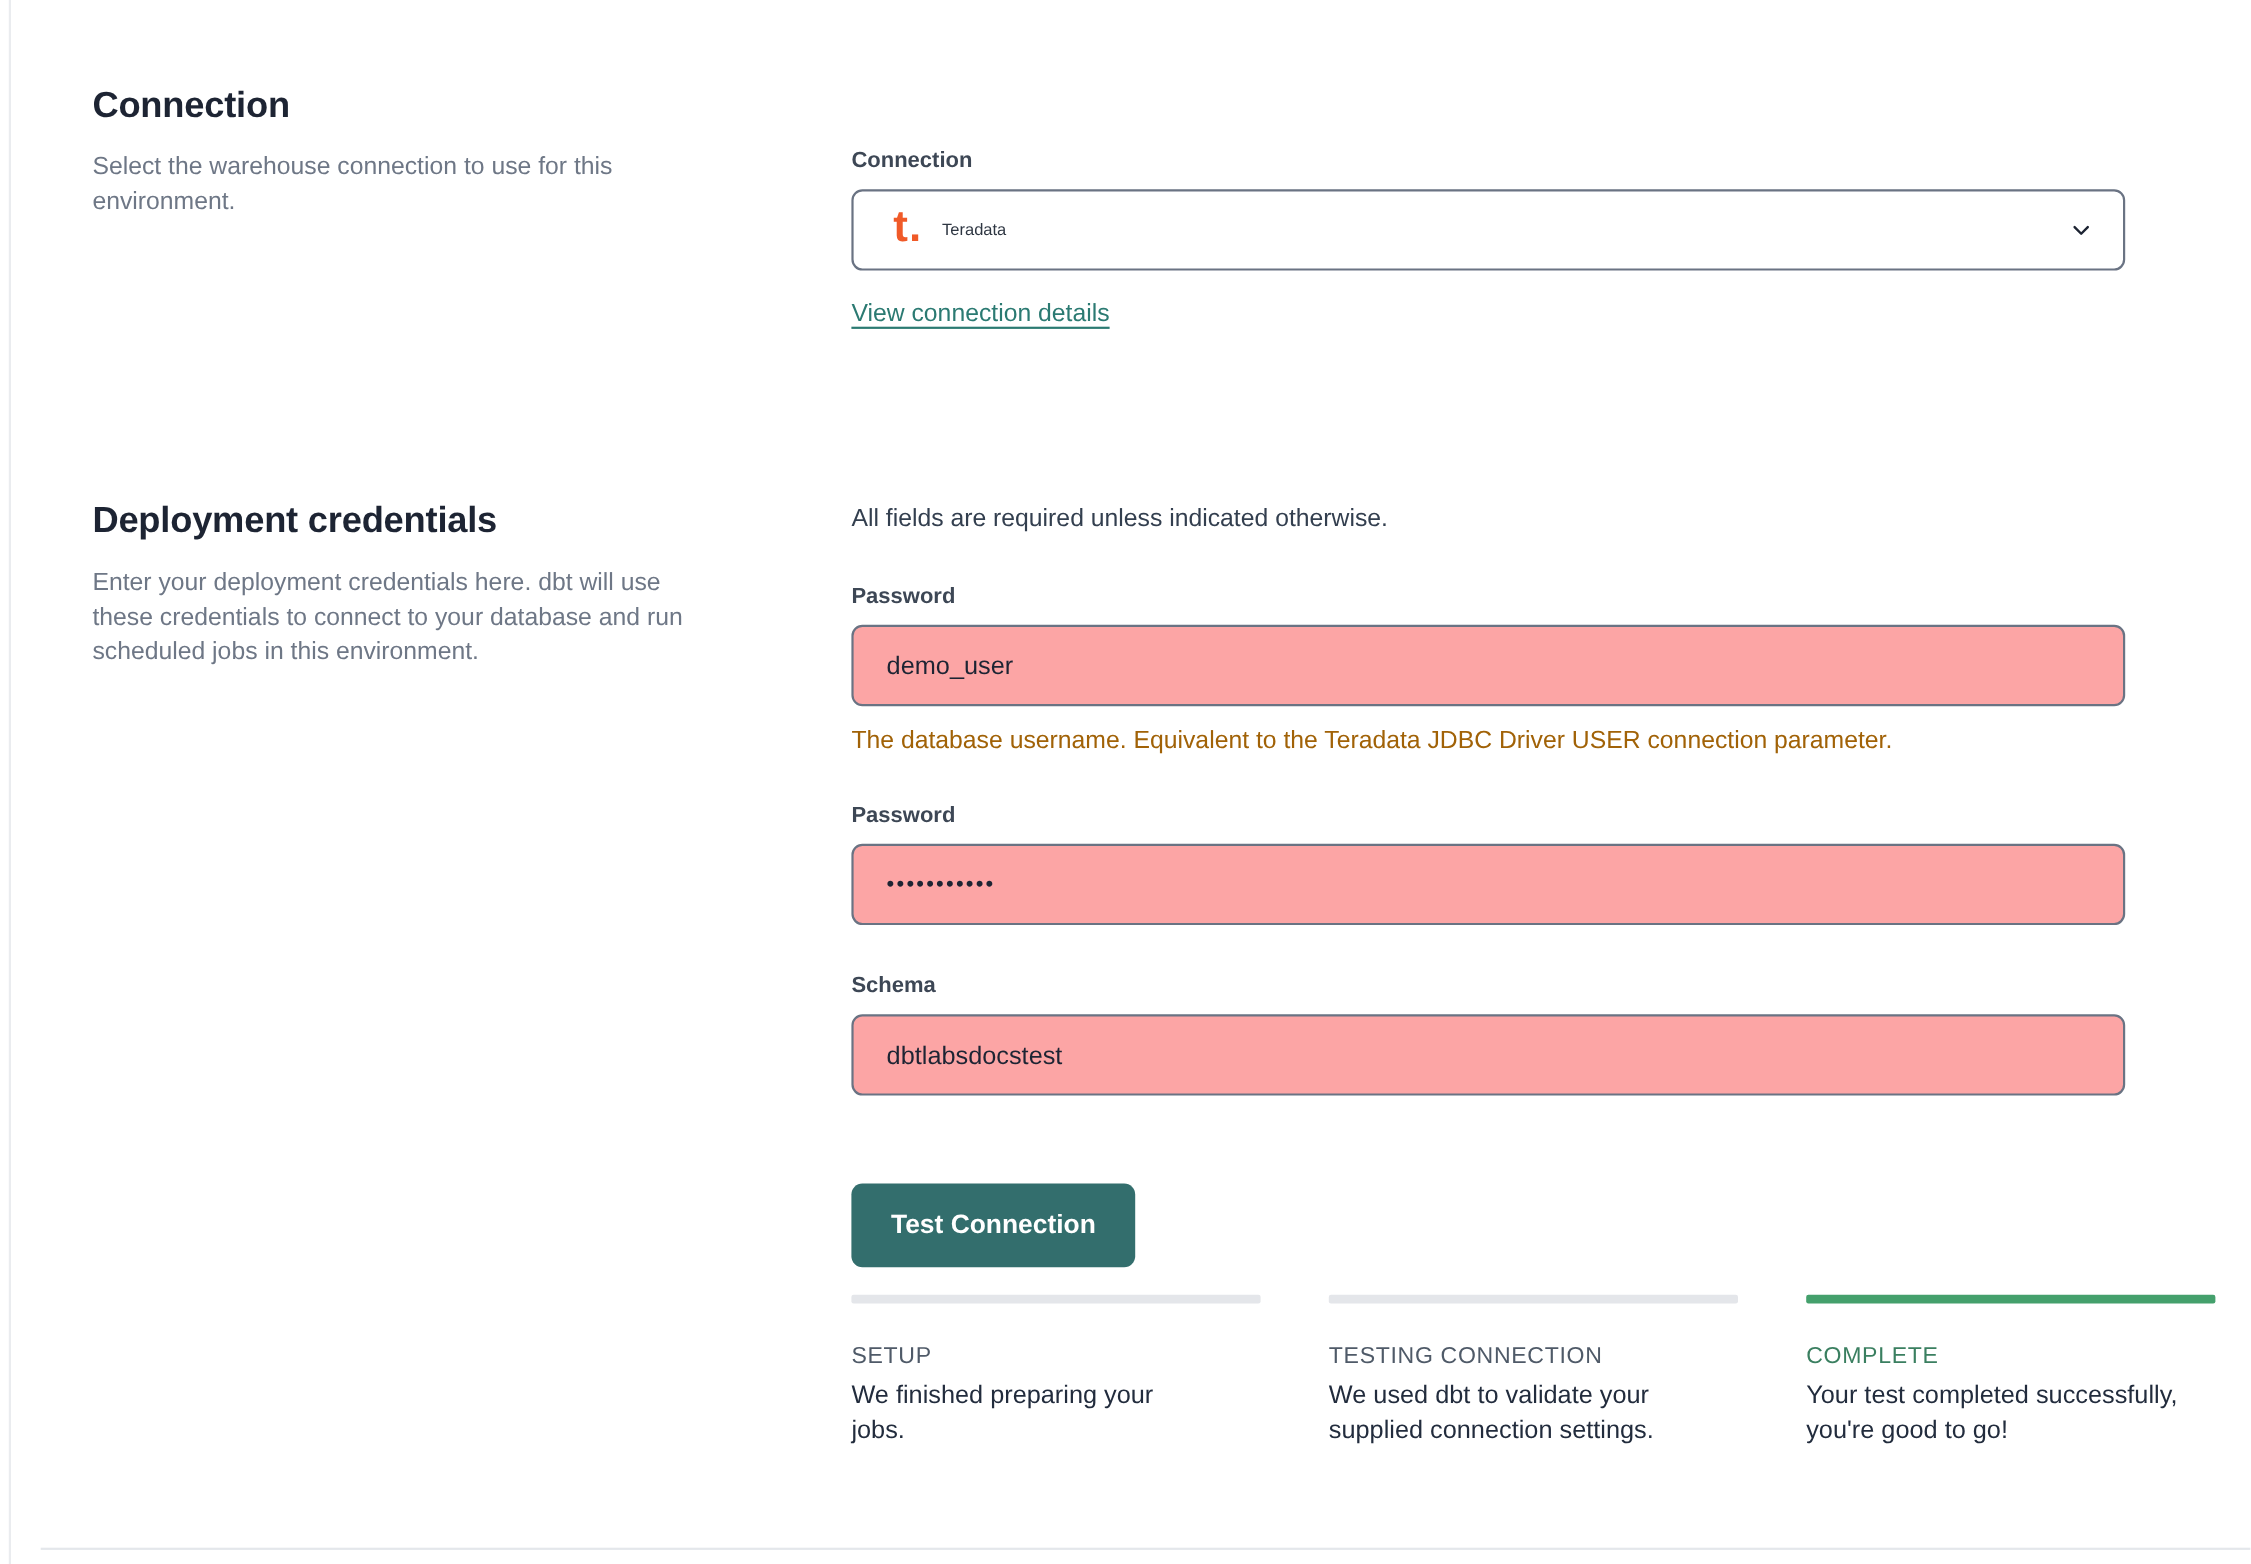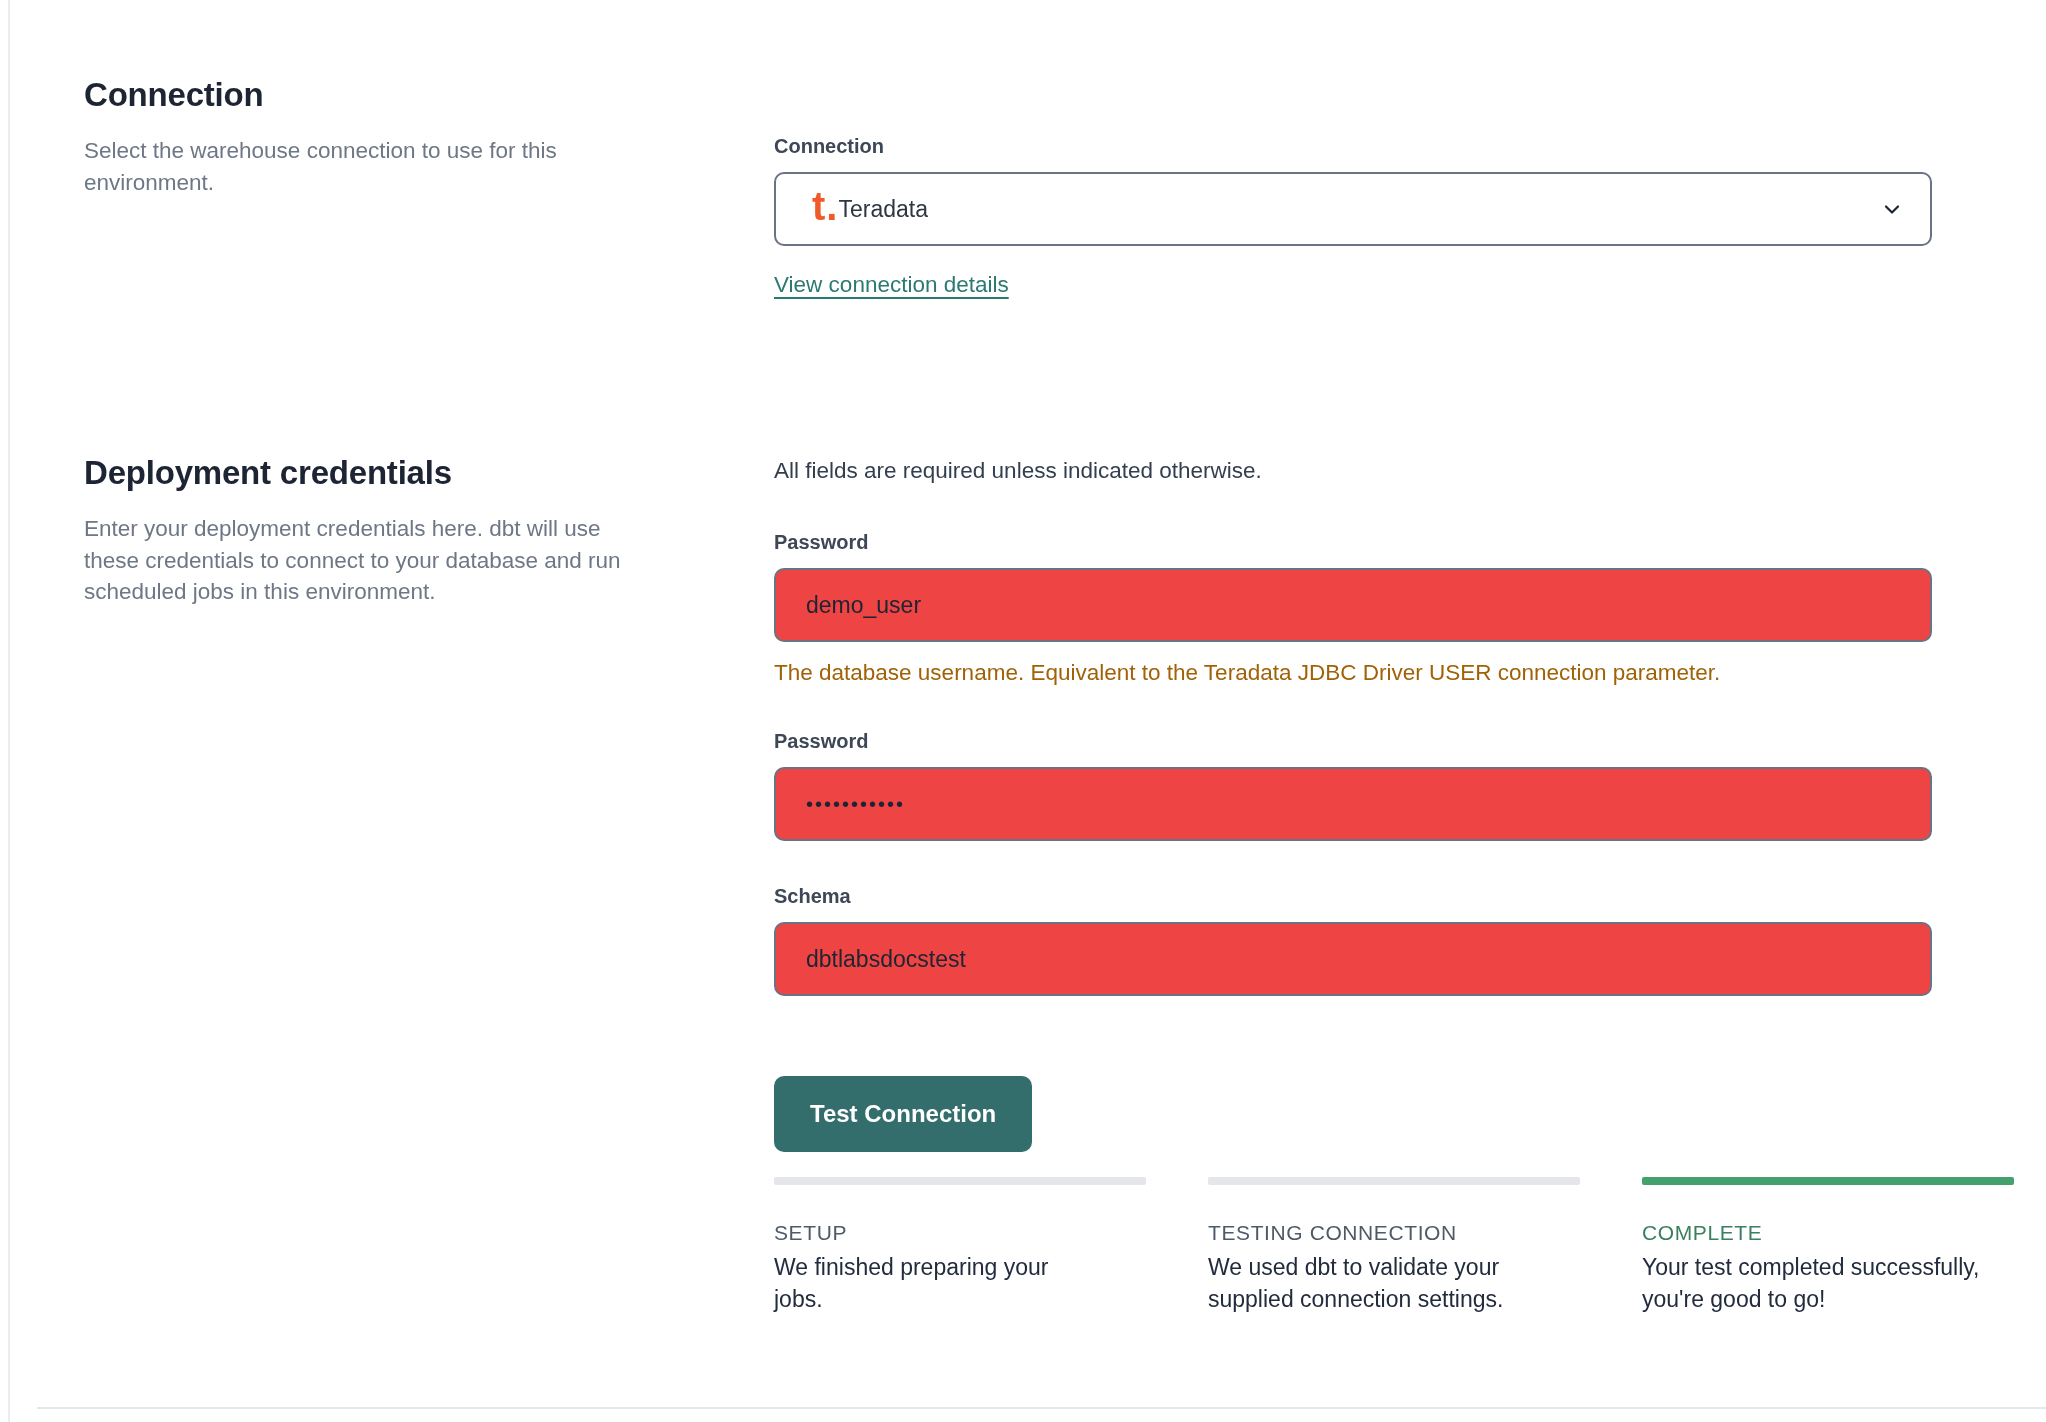--- a/index.html
+++ b/index.html
@@ -43,40 +43,40 @@
     height:74px; width:100%;
     border:2px solid #6a7383; border-radius:10px;
     display:flex; align-items:center;
     padding:0 26px 0 36px;
     background:#ffffff; cursor:pointer;
   }
   .teradata-mark {
     color:#f05a28; font-weight:700; font-size:40px; line-height:1;
     letter-spacing:1px; margin-top:-6px;
   }
-  .select-value { margin-left:0; font-size:23px; color:#2e3642; }
+  .select-value { margin-left:18px; font-size:15px; color:#2e3642; }
   .chevron { margin-left:auto; display:flex; align-items:center; }
 
   .details-link {
     display:inline-block; margin-top:26px;
     font-size:22.5px; color:#2b7a72;
     text-decoration:underline; text-underline-offset:5px; cursor:pointer;
   }
 
   .section.credentials { margin-top:155px; }
 
   .required-note { font-size:22.5px; color:#333f4f; margin-bottom:45px; }
 
   .field-group { margin-bottom:42px; }
   .text-input {
     width:100%; height:74px;
     border:2px solid #6a7383; border-radius:10px;
     padding:0 30px; font-size:23px; color:#1d2433;
     font-family:"Liberation Sans", sans-serif;
-    background:#ef4444; outline:none;
+    background:#fca5a5; outline:none;
   }
   .text-input.password { font-size:20px; letter-spacing:2px; }
   .field-help { margin-top:18px; font-size:22.5px; color:#a16207; }
 
   .test-btn {
     margin-top:38px; height:76px; padding:0 36px;
     background:#336e6d; color:#ffffff;
     font-size:24px; font-weight:700; font-family:"Liberation Sans", sans-serif;
     border:none; border-radius:10px; cursor:pointer;
   }

